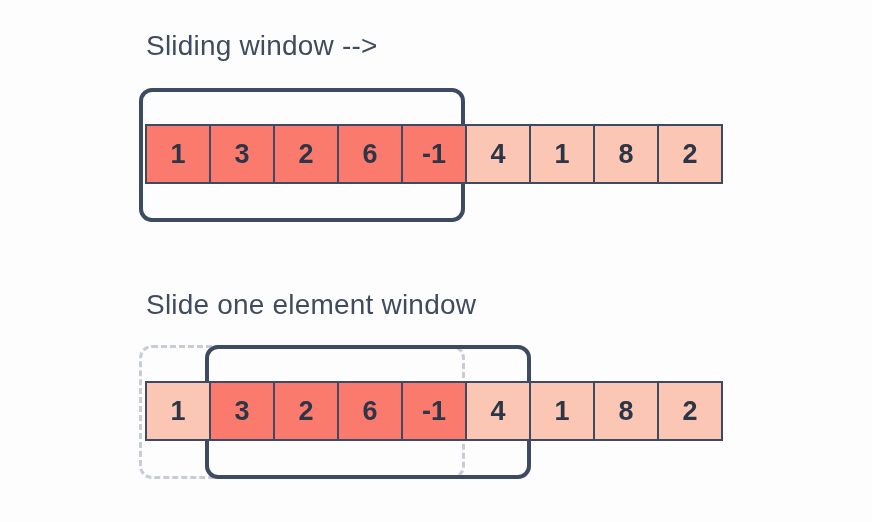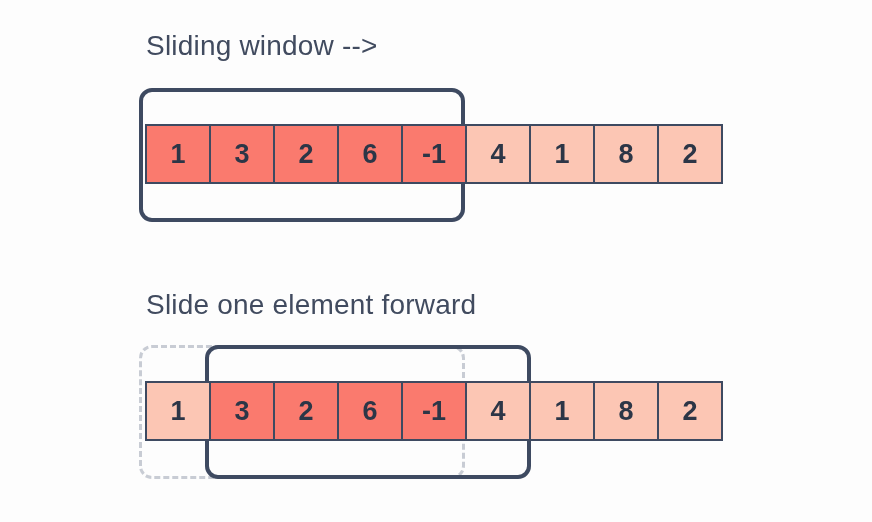--- a/index.html
+++ b/index.html
@@ -111,21 +111,21 @@
       <div class="cell active">3</div>
       <div class="cell active">2</div>
       <div class="cell active">6</div>
       <div class="cell active">-1</div>
       <div class="cell">4</div>
       <div class="cell">1</div>
       <div class="cell">8</div>
       <div class="cell">2</div>
     </div>
 
-  <div class="heading" id="heading-2">Slide one element forward</div>
+  <div class="heading" id="heading-2">Slide one element window</div>
 
   <div class="ghost-box" id="ghost-box-2"></div>
 
   <div class="window-box" id="window-box-2"></div>
 
   <div class="array-row" id="array-row-2">
       <div class="cell">1</div>
       <div class="cell active">3</div>
       <div class="cell active">2</div>
       <div class="cell active">6</div>

